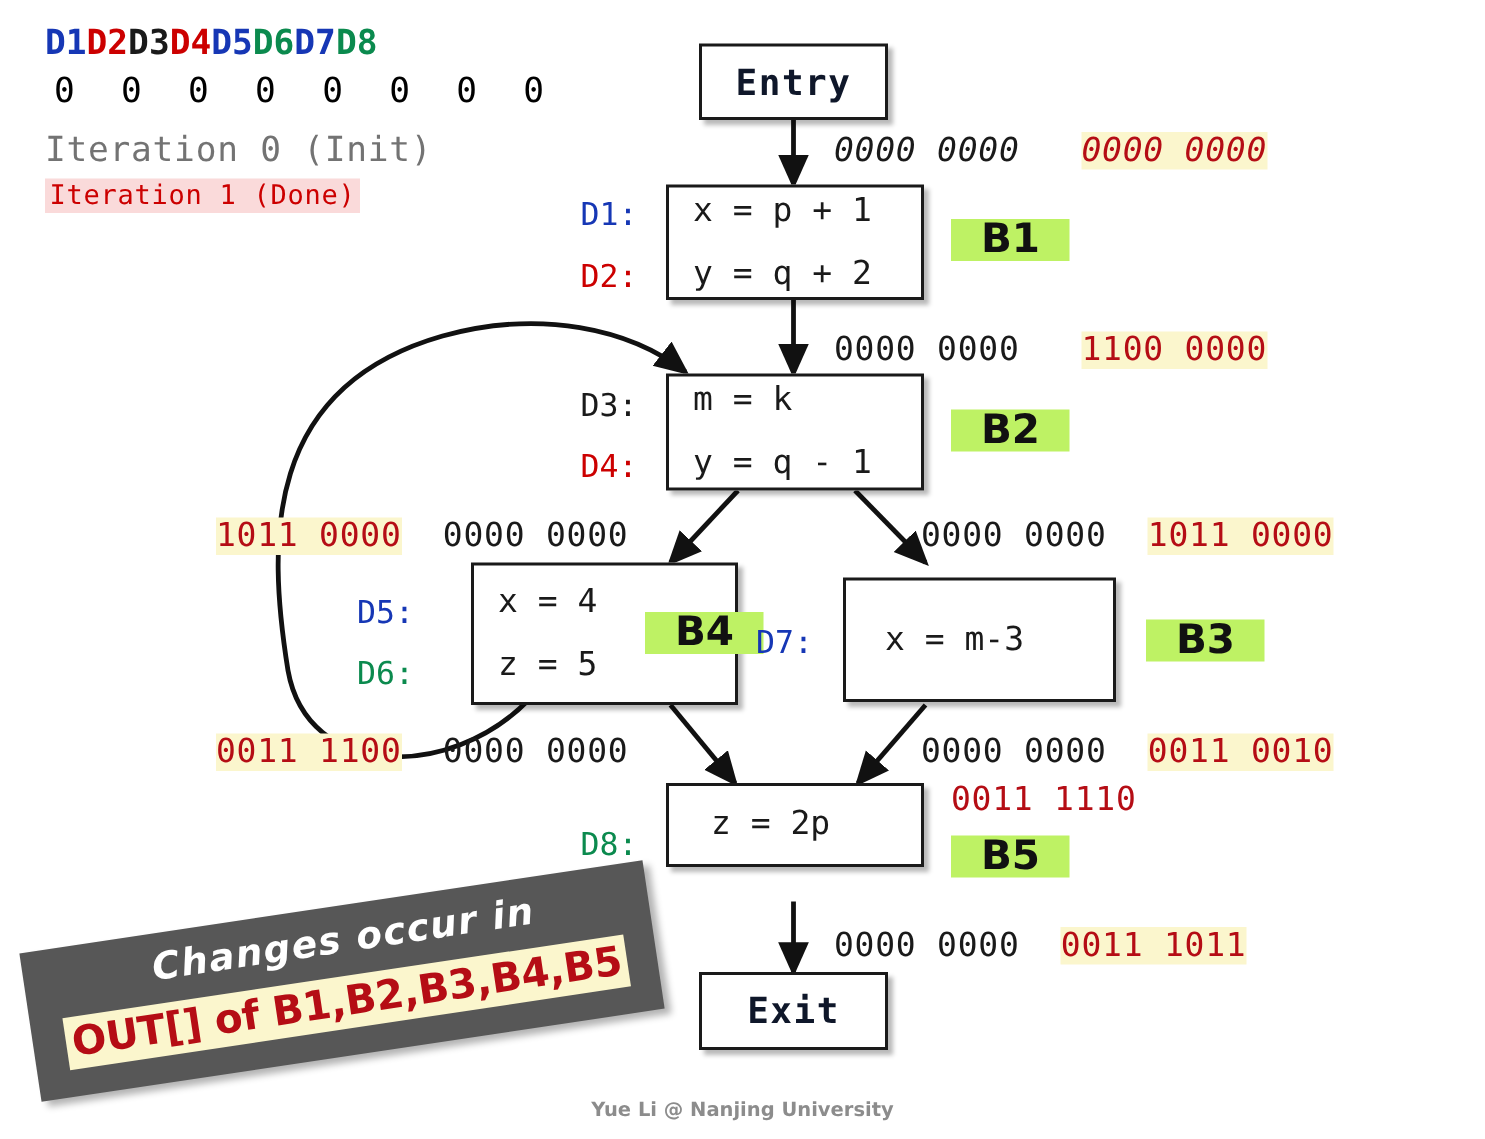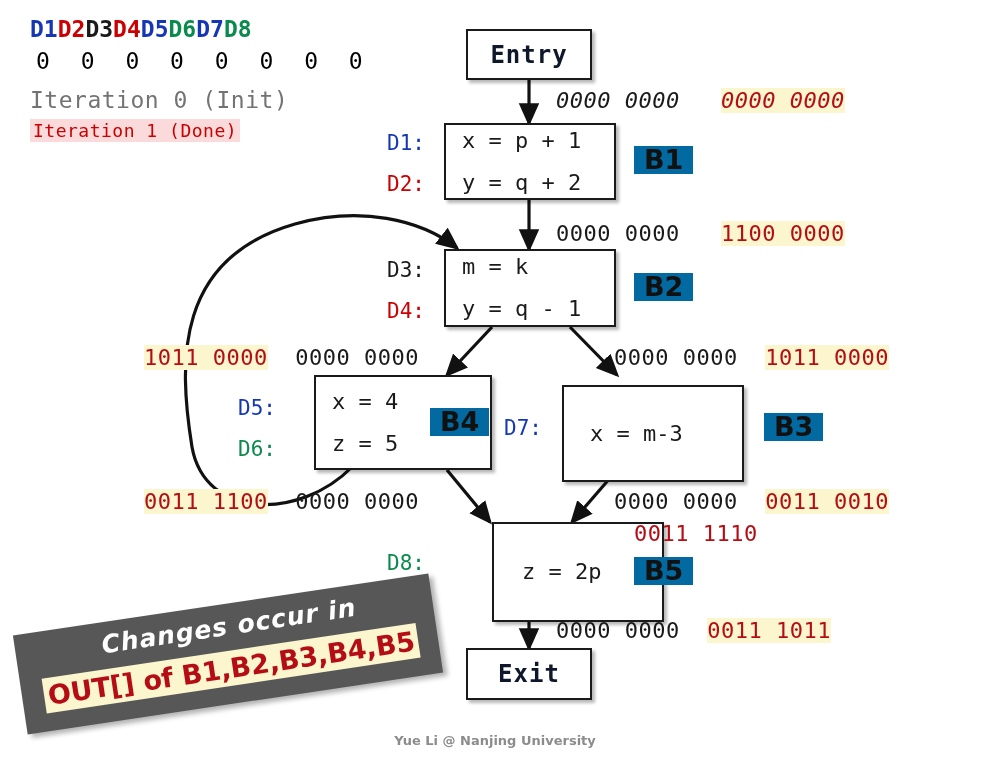--- a/index.html
+++ b/index.html
@@ -28,21 +28,21 @@
   .terminal{font-weight:bold;color:#0f172a;font-size:24px;letter-spacing:1px;align-items:center;}
   .stmtbox{flex-direction:column;align-items:flex-start;justify-content:center;}
   .stmt{font-size:22px;line-height:1.0;color:#1a1a1a;white-space:pre;padding-left:16px;}
   .stmt + .stmt{margin-top:20px;}
 
   
   .dlabel{position:absolute;font-size:21px;font-weight:normal;white-space:nowrap;}
 
   
   .btag{position:absolute;font-family:"DejaVu Sans",sans-serif;font-size:27px;font-weight:bold;
-        color:#111;background:#0369a1;padding:0 10px;line-height:1.05;}
+        color:#111;background:#bef264;padding:0 20px;line-height:1.05;}
 
   
   .bits{position:absolute;font-size:22px;white-space:nowrap;letter-spacing:0.5px;}
   .bk{color:#1a1a1a;}
   .rd{color:#b50d15;}
   .hl{background:#fbf6cd;}
 
   
   #banner{
     position:absolute;left:18px;top:604px;width:420px;height:100px;
@@ -115,27 +115,27 @@
 <div class="btag" style="left:634px;top:273px;">B2</div>
 
 <div class="node stmtbox" style="left:314px;top:375px;width:178px;height:95px;">
   <div class="stmt">x = 4</div>
   <div class="stmt">z = 5</div>
 </div>
 <div class="dlabel" style="left:238px;top:396px;color:#1637b5;">D5:</div>
 <div class="dlabel" style="left:238px;top:437px;color:#0b8a4e;">D6:</div>
 <div class="btag" style="left:430px;top:408px;">B4</div>
 
-<div class="node stmtbox" style="left:562px;top:385px;width:182px;height:97px;">
+<div class="node stmtbox" style="left:562px;top:385px;width:182px;height:83px;">
   <div class="stmt" style="padding-left:26px;">x = m-3</div>
 </div>
 <div class="dlabel" style="left:504px;top:416px;color:#1637b5;">D7:</div>
 <div class="btag" style="left:764px;top:413px;">B3</div>
 
-<div class="node stmtbox" style="left:444px;top:522px;width:172px;height:100px;margin-left:48px;">
+<div class="node stmtbox" style="left:444px;top:522px;width:172px;height:56px;">
   <div class="stmt" style="padding-left:28px;">z = 2p</div>
 </div>
 <div class="dlabel" style="left:387px;top:551px;color:#0b8a4e;">D8:</div>
 <div class="btag" style="left:634px;top:557px;">B5</div>
 
 <div class="node terminal" style="left:466px;top:648px;width:126px;height:52px;">
   <span>Exit</span>
 </div>
 
 <div class="bits" style="left:556px;top:88px;font-style:italic;">

